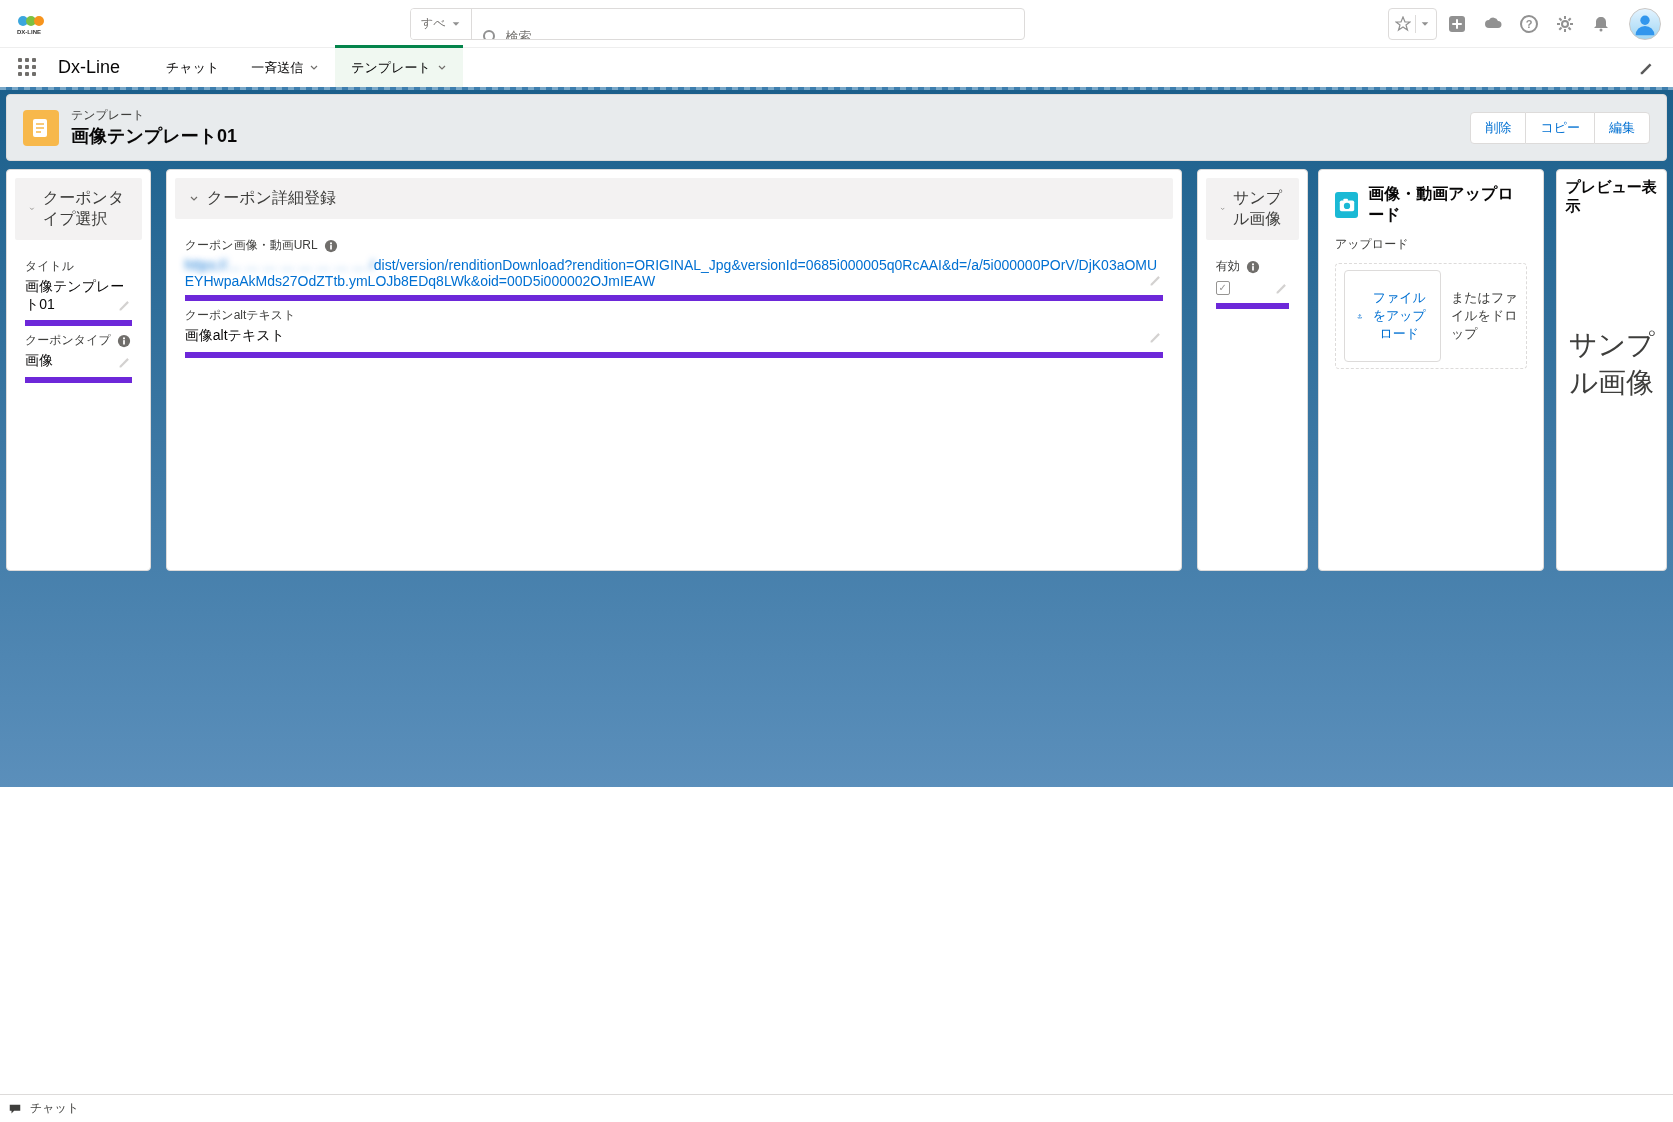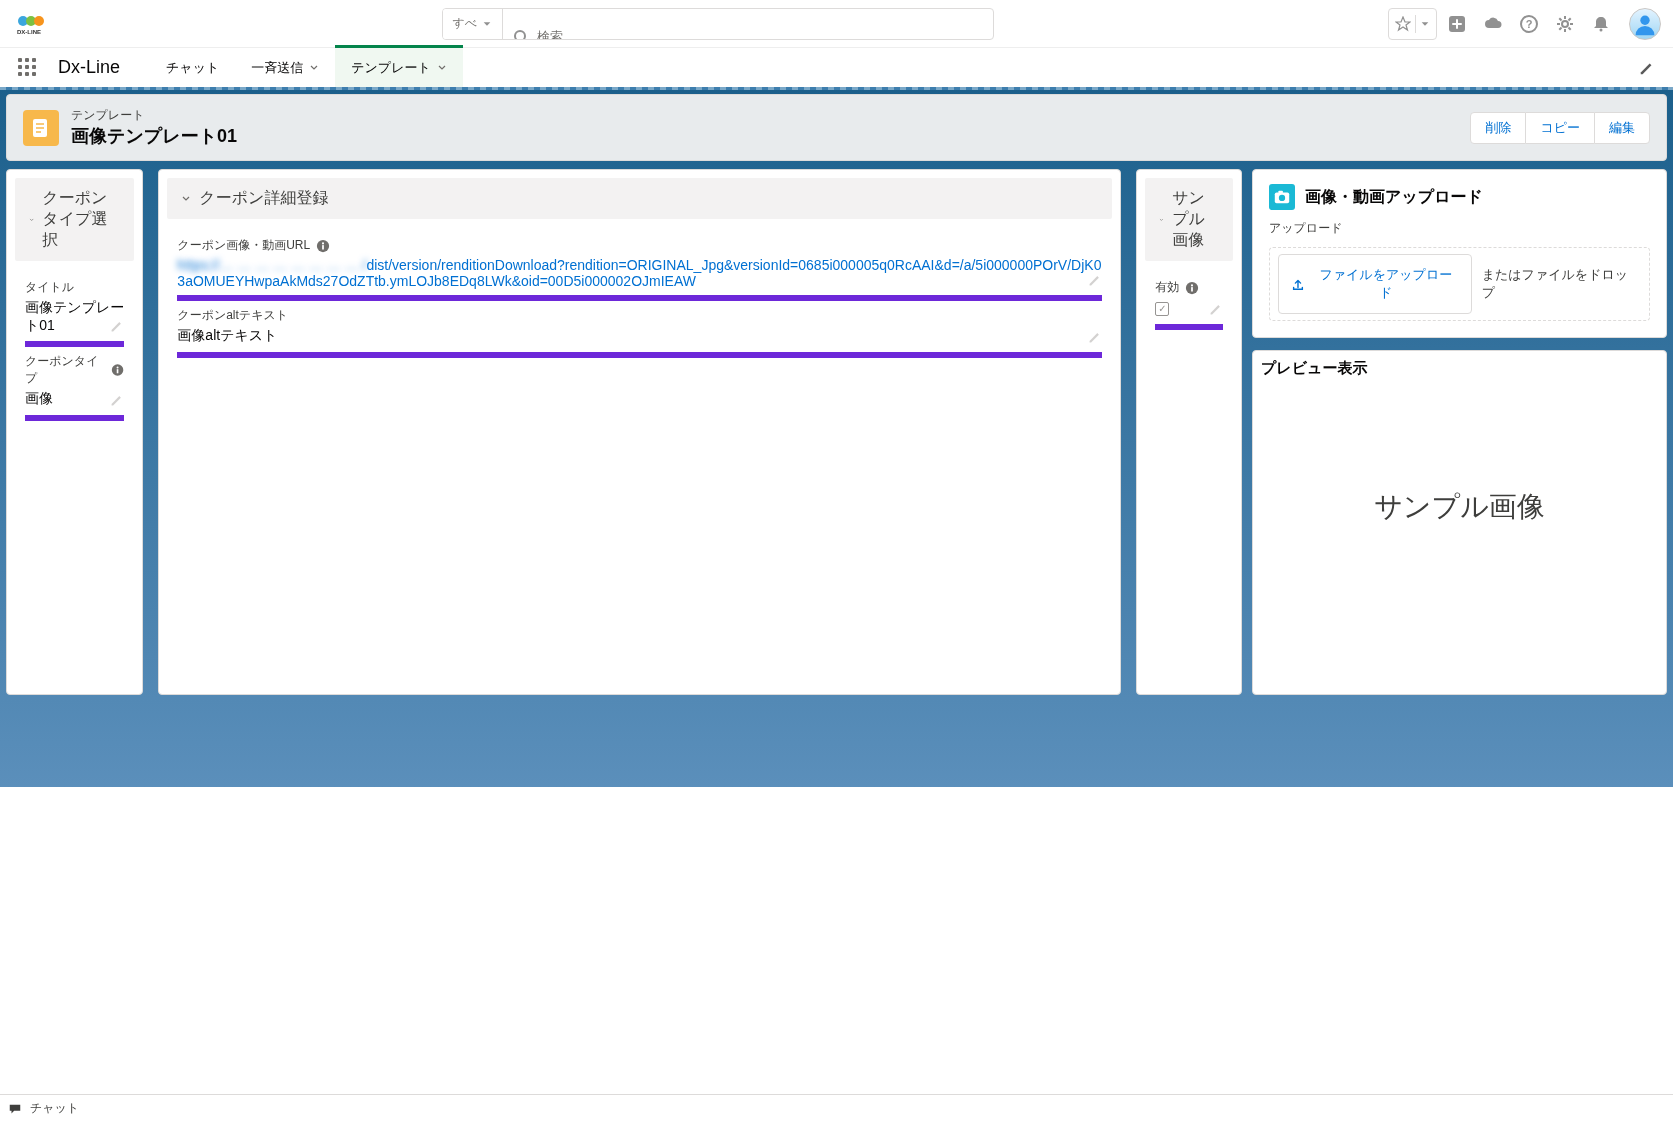--- a/index.html
+++ b/index.html
@@ -2,21 +2,21 @@
 <html><head>
   <meta charset="utf-8">
   <style>
     * { margin:0; padding:0; box-sizing:border-box; }
     body { font-family:"Salesforce Sans",Arial,sans-serif; font-size:13px; color:#080707; background:#fff; }
     .global-header { height:47px; background:#fff; display:flex; align-items:center; padding:0 12px; }
     .logo { width:30px; height:30px; margin-left:5px; display:flex; align-items:center; }
     .logo-svg { width:30px; height:16px; }
     .dxline-txt { font-size:6px; color:#333; font-weight:bold; }
     .search-area { flex:1; display:flex; justify-content:center; }
-    .combo { display:flex; border:1px solid #dddbda; border-radius:4px; height:32px; overflow:hidden; width:552px; }
+    .combo { display:flex; border:1px solid #dddbda; border-radius:4px; height:32px; overflow:hidden; width:615px; }
     .combo-sel { display:flex; align-items:center; padding:0 10px; border-right:1px solid #dddbda; cursor:pointer; font-size:12px; gap:5px; background:#fff; color:#706e6b; }
     .combo-input { flex:1; display:flex; align-items:center; padding:0 10px; gap:8px;margin-top:26px; }
     .combo-input input { border:none; outline:none; flex:1; font-size:13px; }
     .combo-input input::placeholder { color:#706e6b; }
     .header-actions { display:flex; align-items:center; gap:4px; }
     .hact-btn { width:32px; height:32px; display:flex; align-items:center; justify-content:center; cursor:pointer; border-radius:4px; }
     .hact-chip { height:32px; display:flex; align-items:center; border:1px solid #dddbda; border-radius:4px; padding:0 6px; cursor:pointer; gap:4px; }
     .avatar { width:32px; height:32px; border-radius:50%; background:linear-gradient(180deg,#e3f3ff 0%,#9fd6f4 100%); display:flex; align-items:center; justify-content:center; margin-left:8px; cursor:pointer; border:1px solid #c9c7c5;}
     .nav-bar { height:40px; background:#fff; border-top:1px solid #eee; display:flex; align-items:center; padding:0 12px; }
     .nav-apps-btn { width:20px; height:20px; display:grid; grid-template-columns:repeat(3,4px); grid-template-rows:repeat(3,4px); gap:3px; cursor:pointer; margin-right:20px; margin-left:6px;}
@@ -34,37 +34,37 @@
     .ph-txt { flex:1; }
     .ph-obj { font-size:12px; color:#3e3e3c; }
     .ph-title { font-size:18px; font-weight:bold; }
     .ph-actions { display:flex; }
     .ph-actions button { background:#fff; border:1px solid #dddbda; padding:6px 14px; font-size:13px; color:#0070d2; cursor:pointer; }
     .ph-actions button:first-child { border-radius:4px 0 0 4px; }
     .ph-actions button:nth-child(2) { border-left:none; border-right:none; }
     .ph-actions button:last-child { border-radius:0 4px 4px 0; }
     .body-grid { display:flex; gap:10px; padding:0 6px; }
     .col-left { flex:1; display:flex; flex-direction:row; gap:15px; }
-    .col-right { width:415px; display:flex; flex-direction:column; gap:12px; }
+    .col-right { width:349px; display:flex; gap:12px; }
     .card { background:#fff; border-radius:4px; border:1px solid #dddbda; }
     .section-hdr { background:#f3f2f2; padding:10px 14px; display:flex; align-items:center; gap:8px; font-size:16px; color:#3e3e3c; cursor:pointer; margin:8px; border-radius:2px;}
     .section-body { padding:4px 18px 10px 18px; }
     .fld { padding:6px 0; border-bottom:6px solid #6d28d9; position:relative; }
     .fld-label { font-size:12px; color:#3e3e3c; display:flex; align-items:center; gap:6px; margin-bottom:3px; }
     .fld-val { font-size:14px; min-height:19px; }
     .fld-val a { color:#0070d2; text-decoration:none; word-break:break-all; }
     .fld-edit { position:absolute; right:0; bottom:8px; cursor:pointer; opacity:.55; }
     .chk { width:14px; height:14px; border:1px solid #969492; border-radius:2px; display:inline-flex; align-items:center; justify-content:center; font-size:10px; color:#969492;}
     .upload-card-hdr { display:flex; align-items:center; gap:10px; padding:14px 16px 10px 16px; }
     .up-icon { width:26px; height:26px; background:#1ab9d5; border-radius:3px; display:flex; align-items:center; justify-content:center; }
     .up-title { font-size:16px; font-weight:bold; }
     .upload-body { padding:0 16px 16px 16px; }
     .upload-lbl { font-size:12px; color:#3e3e3c; margin-bottom:10px; }
     .upload-row { display:flex; align-items:center; gap:10px; border:1px dashed #dddbda; border-radius:4px; padding:6px 8px;}
-    .upload-btn { display:inline-flex; align-items:center; gap:8px; border:1px solid #dddbda; border-radius:4px; padding:11px 12px; background:#fff; cursor:pointer; color:#0070d2; font-size:13px; }
+    .upload-btn { display:inline-flex; align-items:center; gap:8px; border:1px solid #dddbda; border-radius:4px; padding:18px 12px; background:#fff; cursor:pointer; color:#0070d2; font-size:13px; }
     .drop-txt { color:#3e3e3c; font-size:13px; }
     .preview-card { padding:8px; }
     .preview-title { font-size:15px; font-weight:bold; margin-bottom:90px; }
     .preview-placeholder { text-align:center; font-size:28px; color:#3e3e3c; padding:20px 0 160px 0; font-weight:500;}
     .utility-bar { position:fixed; bottom:0; left:0; right:0; height:28px; background:#fff; border-top:1px solid #dddbda; display:flex; align-items:center; padding:0 8px; gap:8px; font-size:12px; color:#3e3e3c; cursor:pointer;}
     svg { display:block; }
     .i14 { width:14px; height:14px; }
     .i16 { width:16px; height:16px; }
     .i18 { width:18px; height:18px; }
     .i20 { width:20px; height:20px; }

